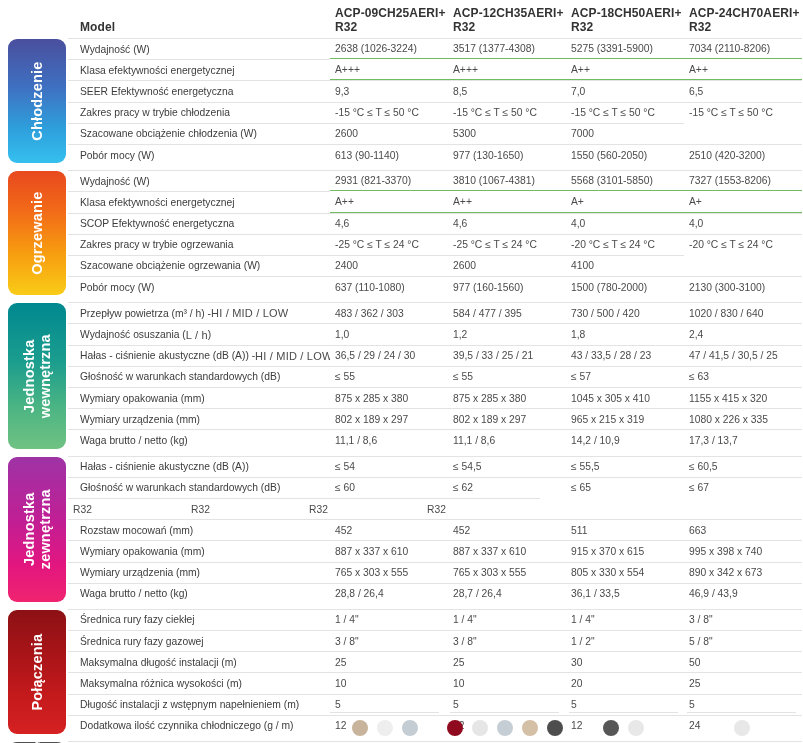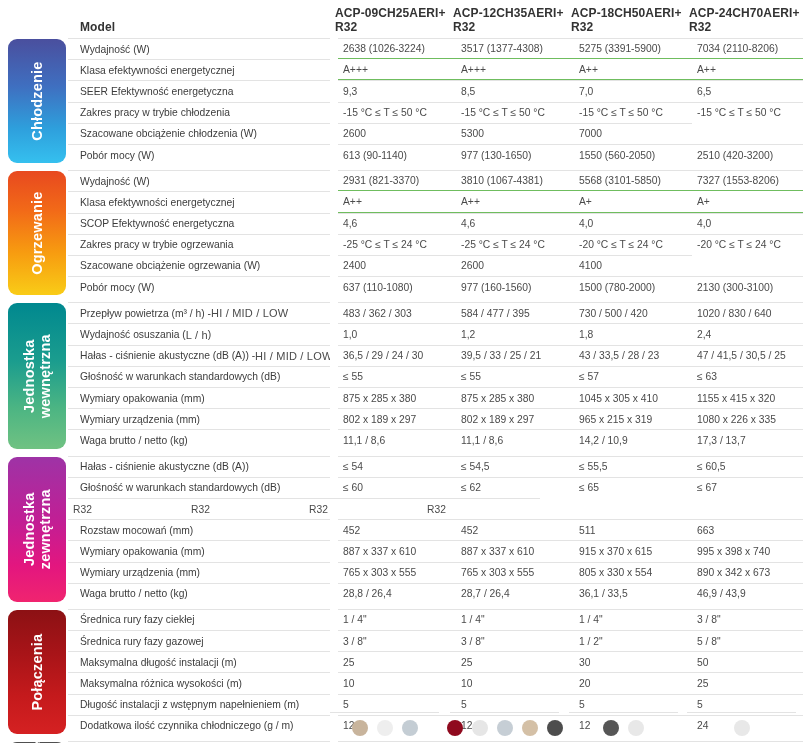--- a/index.html
+++ b/index.html
@@ -54,21 +54,21 @@
     display: flex;
     align-items: center;
     border-top: 1px solid #e3e3e3;
     font-size: 10.3px;
     color: #3c3c3c;
     white-space: nowrap;
     overflow: hidden;
   }
   .drow .c-label {
     padding-left: 12px;
-    margin-right: 8px;
+    margin-right: 0;
   }
   .drow .c-data {
     padding-left: 5px;
     color: #4a4a4a;
   }
 
   
   .drow.hl .c-data { border-bottom: 1.6px solid #6fbd5e; }
   .drow.hl + .drow.hl .c-data { border-top-color: transparent; }
   .drow.hl .c-data { border-top: 1px solid #e3e3e3; }

